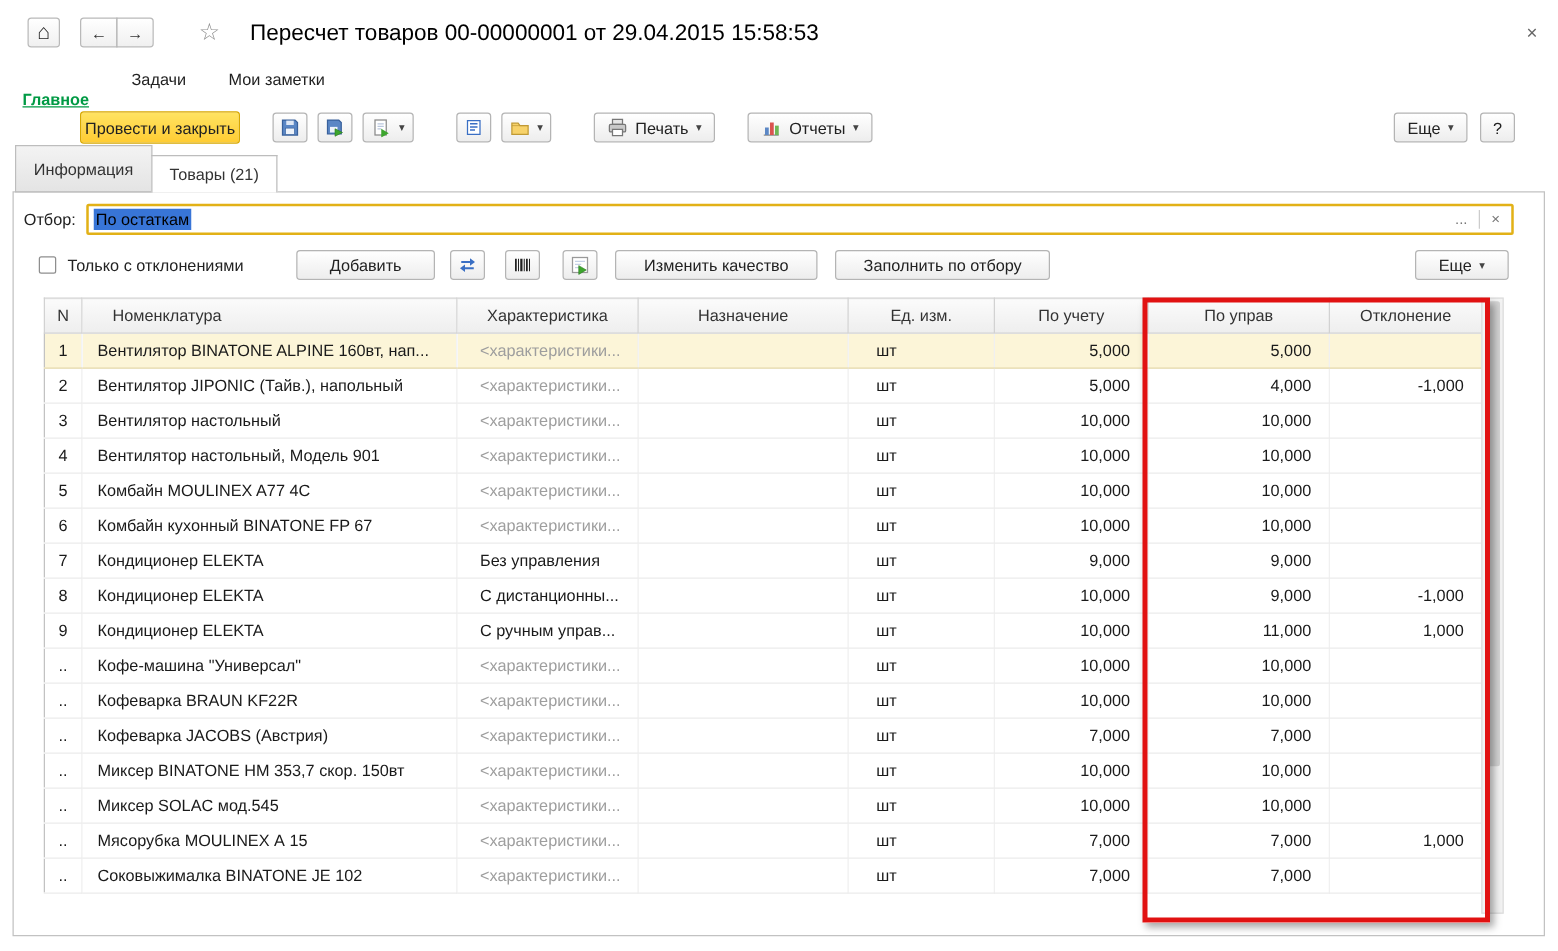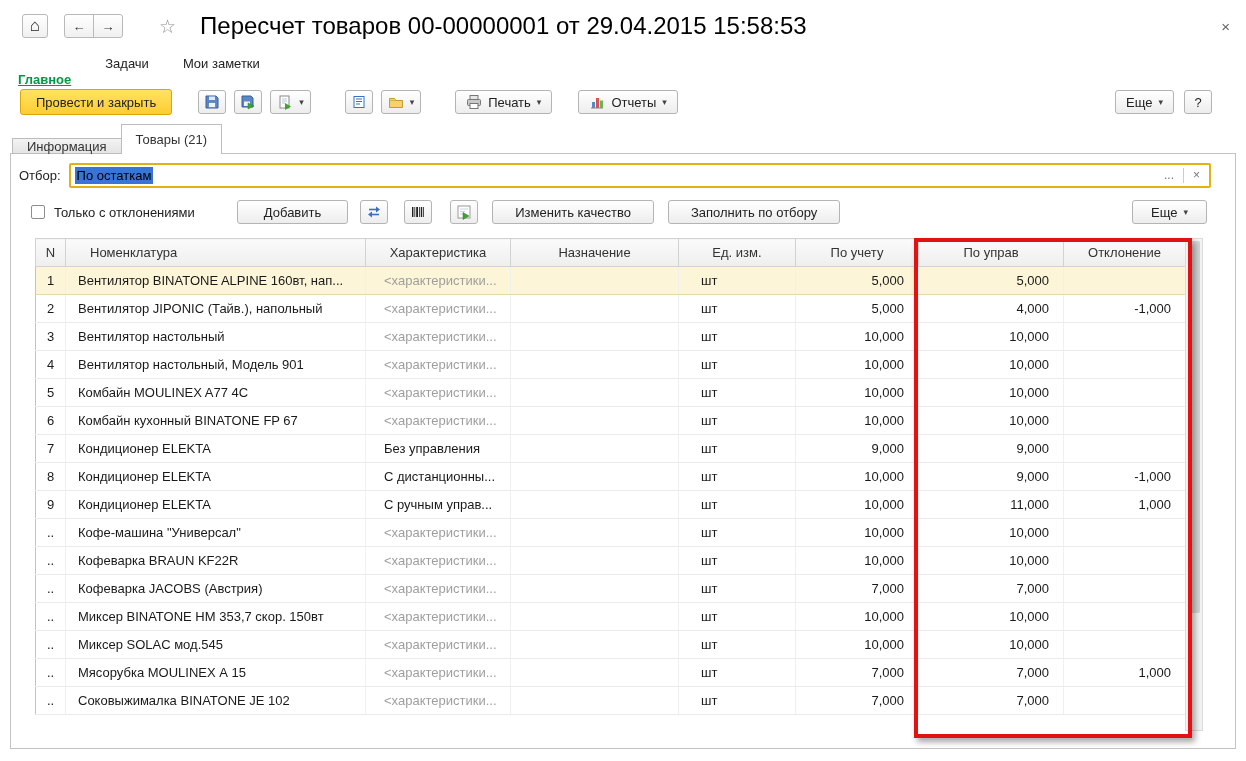--- a/index.html
+++ b/index.html
@@ -10,43 +10,43 @@
   
   .titlebar { position:absolute; top:10px; left:22px; right:16px; height:32px; display:flex; align-items:center; }
   .sq-btn { display:inline-flex; align-items:center; justify-content:center; height:24px; min-width:26px;
             background:linear-gradient(#ffffff,#f0f0f0); border:1px solid #b9b9b9; border-radius:3px;
             color:#333; font-weight:bold; cursor:pointer; }
   .nav-group { display:flex; margin-left:16px; }
   .nav-group .sq-btn { border-radius:0; min-width:30px; }
   .nav-group .sq-btn:first-child { border-radius:3px 0 0 3px; }
   .nav-group .sq-btn:last-child { border-radius:0 3px 3px 0; margin-left:-1px; }
   .star { margin-left:36px; font-size:19px; color:#8f8f8f; cursor:pointer; }
-  .win-title { margin-left:24px; font-size:24px; color:#000; white-space:nowrap; }
+  .win-title { margin-left:24px; font-size:18px; color:#000; white-space:nowrap; }
   .win-close { margin-left:auto; color:#666; font-size:15px; cursor:pointer; }
 
   
   .menubar { position:absolute; top:56px; left:18px; display:flex; gap:34px; }
   .menu-item { color:#222; cursor:pointer; }
   .menu-item.active { color:#009a44; font-weight:bold; text-decoration:underline;margin-top:16px; }
 
   
   .toolbar { position:absolute; top:88px; left:20px; right:34px; height:28px; display:flex; align-items:center; gap:8px; }
   .btn { display:inline-flex; align-items:center; gap:6px; height:24px; padding:0 10px;
          background:linear-gradient(#ffffff,#ededed); border:1px solid #b4b4b4; border-radius:3px;
          color:#222; font-size:13px; cursor:pointer; white-space:nowrap; }
   .btn.icon-only { width:28px; padding:0; justify-content:center; }
   .btn.icon-caret { padding:0 6px; }
-  .btn-primary { background:linear-gradient(#ffe362,#ffcc33); border-color:#d8a800; height:26px; padding:0 15px; }
+  .btn-primary { background:linear-gradient(#ffe362,#ffcc33); border-color:#d8a800; height:26px; padding:0 3px;margin-left:44px; }
   .caret { font-size:9px; color:#444; line-height:1; }
   .spacer-sm { width:10px; } .spacer-md { width:18px; }
   .right-group { margin-left:auto; display:flex; gap:10px; }
 
   
   .tabs { position:absolute; top:124px; left:12px; height:30px; display:flex; align-items:flex-end; z-index:6; }
-  .tab { height:16px; display:flex; align-items:center; padding:0 14px;
+  .tab { height:38px; display:flex; align-items:center; padding:0 14px;
          background:linear-gradient(#f3f3f3,#e4e4e4); border:1px solid #bdbdbd; margin-right:-1px;
          color:#333; cursor:pointer; }
   .tab.active { background:#fff; height:30px; border-bottom:none; z-index:7; }
 
   
   .panel { position:absolute; top:153px; left:10px; right:10px; height:596px;
            background:#fff; border:1px solid #c2c2c2; }
 
   .filter-row { position:absolute; top:8px; left:8px; right:24px; height:26px; display:flex; align-items:center; }
   .filter-label { color:#222; margin-right:8px; }

